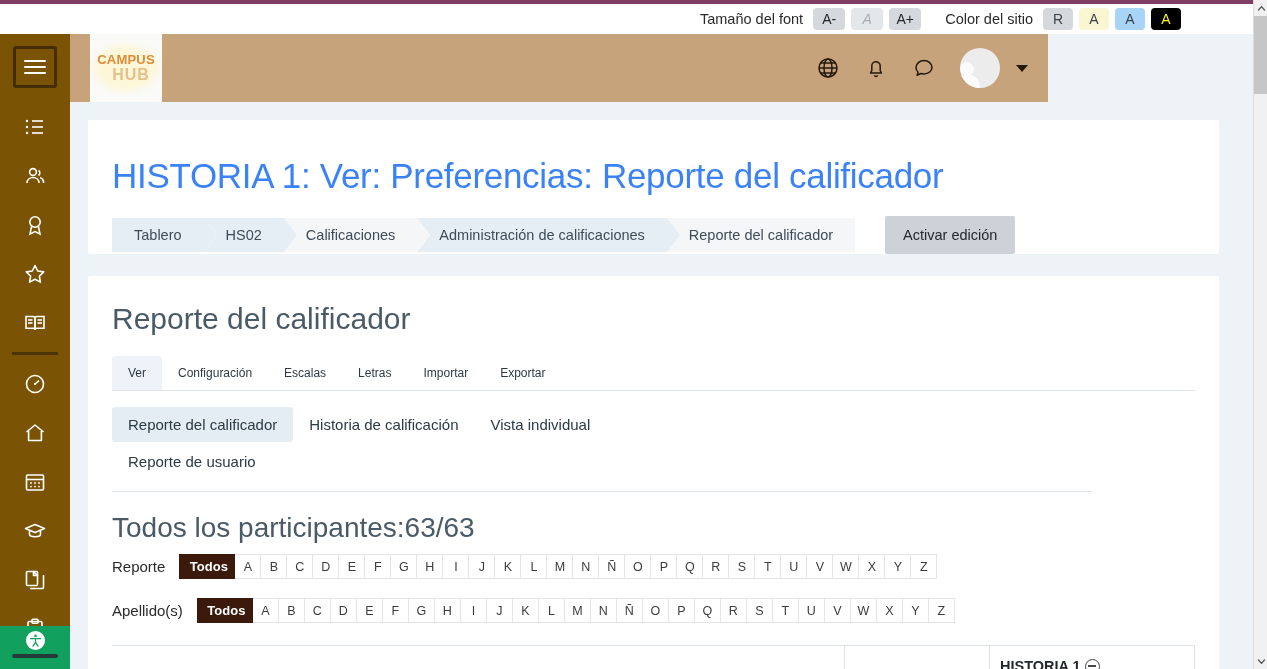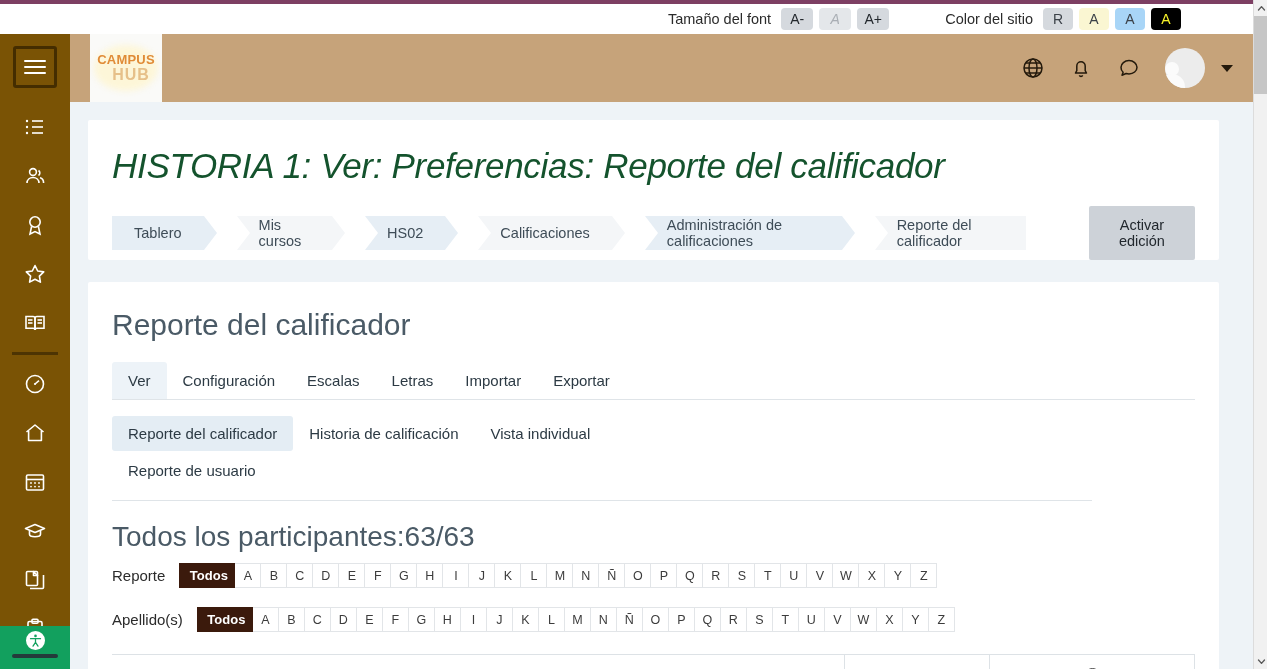--- a/index.html
+++ b/index.html
@@ -17,21 +17,21 @@
     background: #7d3f63;
   }
   .a11y-bar {
     position: absolute; top: 4px; left: 0; width: 1253px; height: 30px;
     background: #ffffff;
     display: flex; align-items: center; justify-content: flex-end;
     padding-right: 66px;
     gap: 0px;
   }
   .a11y-label {
-    font-size: 14.5px; color: #2b2b2b; margin-right: 10px; white-space: nowrap; margin-left: 32px;
+    font-size: 14.5px; color: #2b2b2b; margin-right: 10px; white-space: nowrap;
   }
   .a11y-btn {
     width: 32px; height: 22px; border-radius: 4px; border: none;
     background: #d5d9de; color: #23282d;
     font-size: 14px; font-family: "Liberation Sans", sans-serif;
     display: inline-flex; align-items: center; justify-content: center;
     margin-right: 6px; cursor: pointer;
   }
   .a11y-btn.disabled { color: #a9aeb4; background: #e4e7ea; font-style: italic; }
   .a11y-gap { width: 18px; display: inline-block; }
@@ -80,21 +80,21 @@
   .a11y-widget .person {
     position: absolute; left: 24px; bottom: 17px;
     width: 23px; height: 23px; border-radius: 50%;
     background: #fff; border: 2px solid #12a05e;
     display: flex; align-items: center; justify-content: center;
   }
   .a11y-widget .person svg { width: 15px; height: 15px; }
 
   
   .header {
-    position: absolute; top: 34px; left: 70px; width: 1183px; height: 68px;
+    position: absolute; top: 34px; left: 70px; width: 978px; height: 68px;
     background: #c6a37a;
     display: flex; align-items: center;
   }
   .logo-panel {
     width: 72px; height: 68px; background: #fafaf8;
     display: flex; align-items: center; justify-content: center;
     position: relative; overflow: hidden; margin-left: 20px;
   }
   .logo-blob {
     position: absolute; width: 64px; height: 46px;
@@ -117,26 +117,25 @@
   .caret { width: 0; height: 0; border-left: 6px solid transparent; border-right: 6px solid transparent;
            border-top: 7px solid #241a0c; cursor: pointer; margin-left: -8px; }
 
   
   .content { position: absolute; top: 102px; left: 70px; width: 1183px; bottom: 0; overflow: hidden; }
   .card {
     background: #ffffff; margin: 18px 34px 0 18px; padding: 0 24px;
     border-radius: 2px;
   }
   .page-title {
-    font-size: 35px; font-weight: 400; color: #14532d; letter-spacing: -0.3px;
-    padding: 26px 0 0 0;
-    font-style: italic;
+    font-size: 35px; font-weight: 400; color: #3b82f6; letter-spacing: -0.3px;
+    padding: 36px 0 0 0;
   }
   
-  .crumbs { display: flex; align-items: center; margin: 20px 0 22px 0; position: relative; gap: 33px;}
+  .crumbs { display: flex; align-items: center; margin: 20px 0 22px 0; position: relative;}
   .crumb {
     position: relative; height: 34px; display: flex; align-items: center;
     padding: 0 22px 0 22px; font-size: 14.5px; color: #3e4c57; cursor: pointer;
     background: #e6eef5;
   }
   .crumb.alt { background: #f4f6f8; }
   .crumb::after {
     content: ""; position: absolute; right: -13px; top: 0;
     width: 0; height: 0; z-index: 2;
     border-top: 17px solid transparent; border-bottom: 17px solid transparent;
@@ -157,21 +156,21 @@
     font-family: "Liberation Sans", sans-serif;
   }
 
   .section-title { font-size: 30px; color: #4a5a66; font-weight: 400; padding: 26px 0 0 0; }
 
   .tabs-primary {
     display: flex; align-items: flex-end; margin-top: 20px;
     border-bottom: 1px solid #dfe4e8;
   }
   .tab {
-    padding: 10px 16px; font-size: 15px; color: #2c3a44; cursor: pointer;
+    padding: 10px 16px; font-size: 12px; color: #2c3a44; cursor: pointer;
     background: transparent; border-radius: 3px 3px 0 0;
   }
   .tab.active { background: #edf3f8; color: #2c3a44; }
 
   .tabs-secondary {
     display: flex; flex-wrap: wrap; margin-top: 16px; max-width: 980px;
     border-bottom: 1px solid #dfe4e8; padding-bottom: 10px;
   }
   .tab2 {
     padding: 9px 16px; font-size: 15px; color: #2c3a44; cursor: pointer;
@@ -389,21 +388,20 @@
       <span class="caret"></span>
     </div>
   </div>
 
   <div class="content">
 
     <div class="card">
       <div class="page-title">HISTORIA 1: Ver: Preferencias: Reporte del calificador</div>
       <div class="crumbs">
         <span class="crumb">Tablero</span>
-        <span class="crumb alt">Mis cursos</span>
         <span class="crumb">HS02</span>
         <span class="crumb alt">Calificaciones</span>
         <span class="crumb">Administración de calificaciones</span>
         <span class="crumb alt">Reporte del calificador</span>
         <button class="edit-btn">Activar edición</button>
       </div>
     </div>
 
     <div class="card" style="padding-bottom:26px;">
       <div class="section-title">Reporte del calificador</div>

